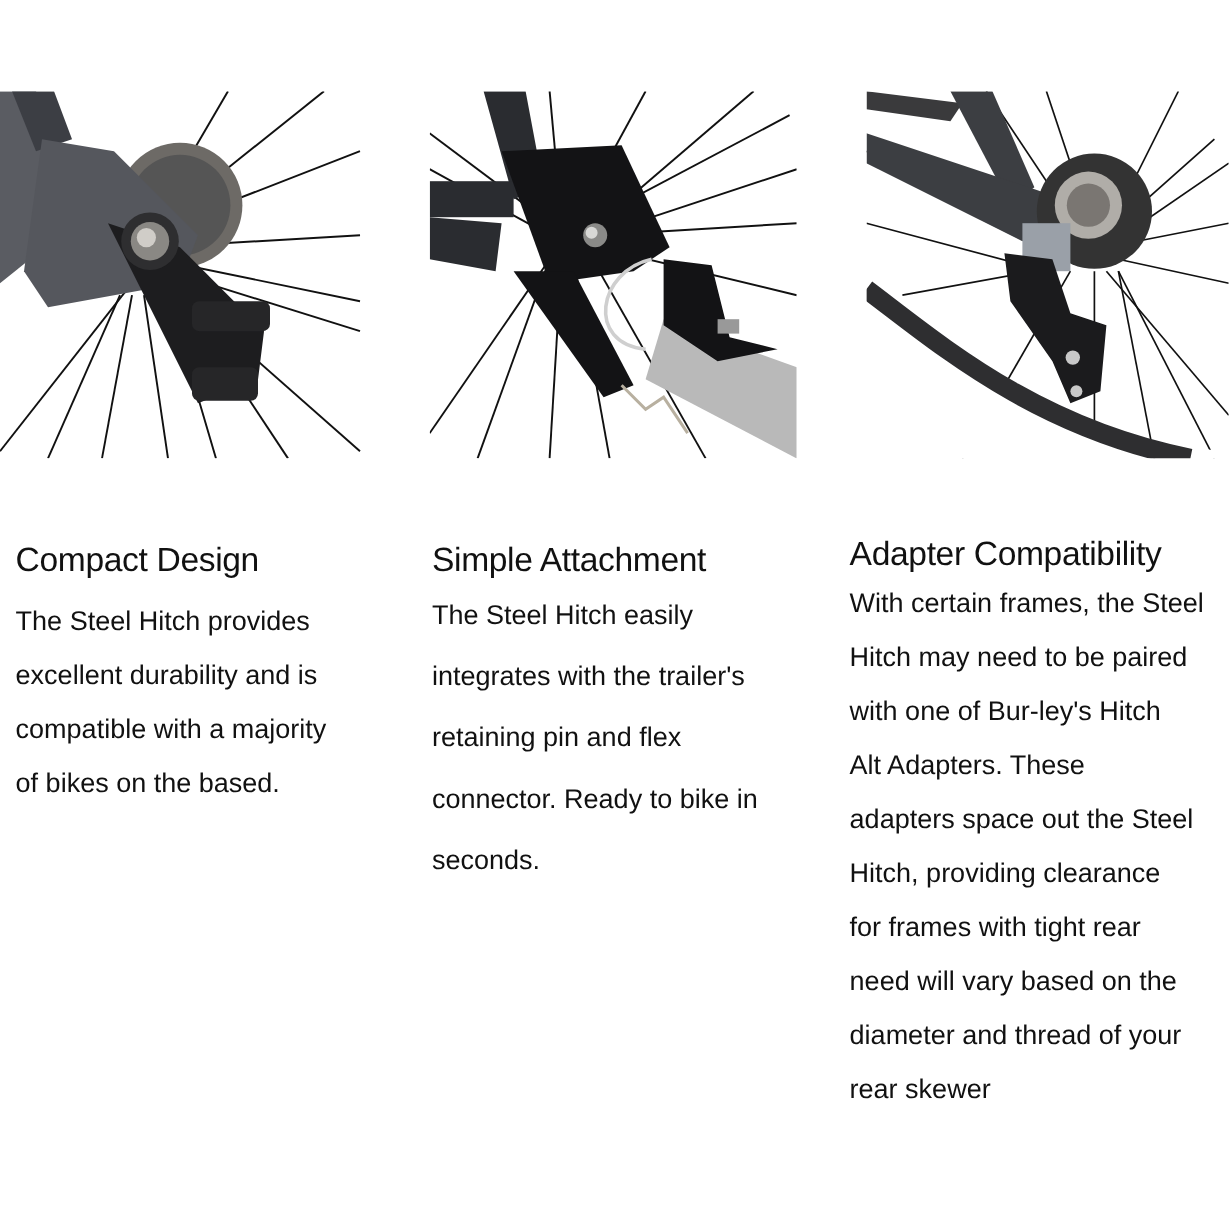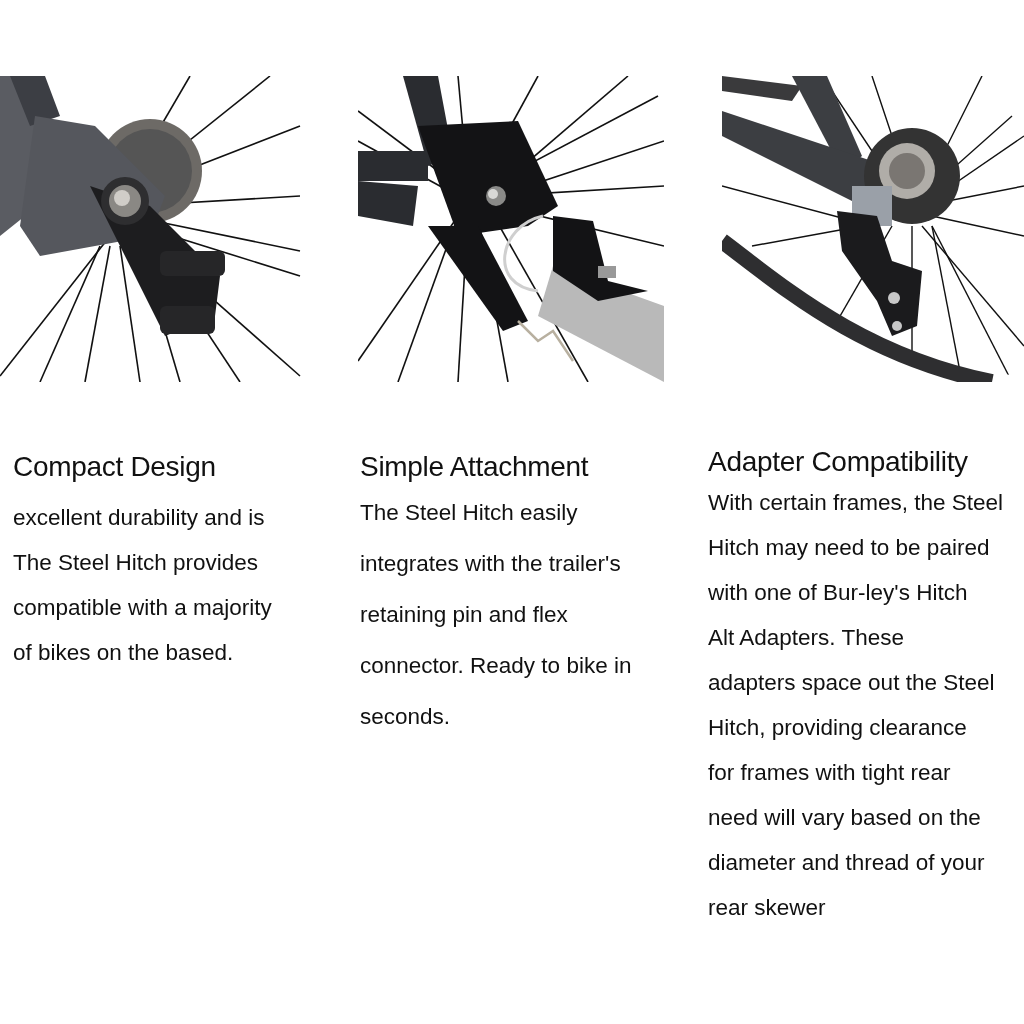--- a/index.html
+++ b/index.html
@@ -121,22 +121,22 @@
     <rect x="130" y="110" width="40" height="40" fill="#9aa0a8"></rect>
     <path d="M115,135 L155,140 L170,185 L200,195 L195,250 L170,260 L155,225 L120,175 Z" fill="#1b1b1d"></path>
     <circle cx="172" cy="222" r="6" fill="#c8c8c8"></circle>
     <circle cx="175" cy="250" r="5" fill="#c8c8c8"></circle>
   </svg>
 </div>
 
 <div class="col" id="col1">
   <h2>Compact Design</h2>
   <div class="body">
+    <span>The Steel Hitch provides</span>
     <span>excellent durability and is</span>
-    <span>The Steel Hitch provides</span>
     <span>compatible with a majority</span>
     <span>of bikes on the based.</span>
   </div>
 </div>
 
 <div class="col" id="col2">
   <h2>Simple Attachment</h2>
   <div class="body">
     <span>The Steel Hitch easily</span>
     <span>integrates with the trailer's</span>

